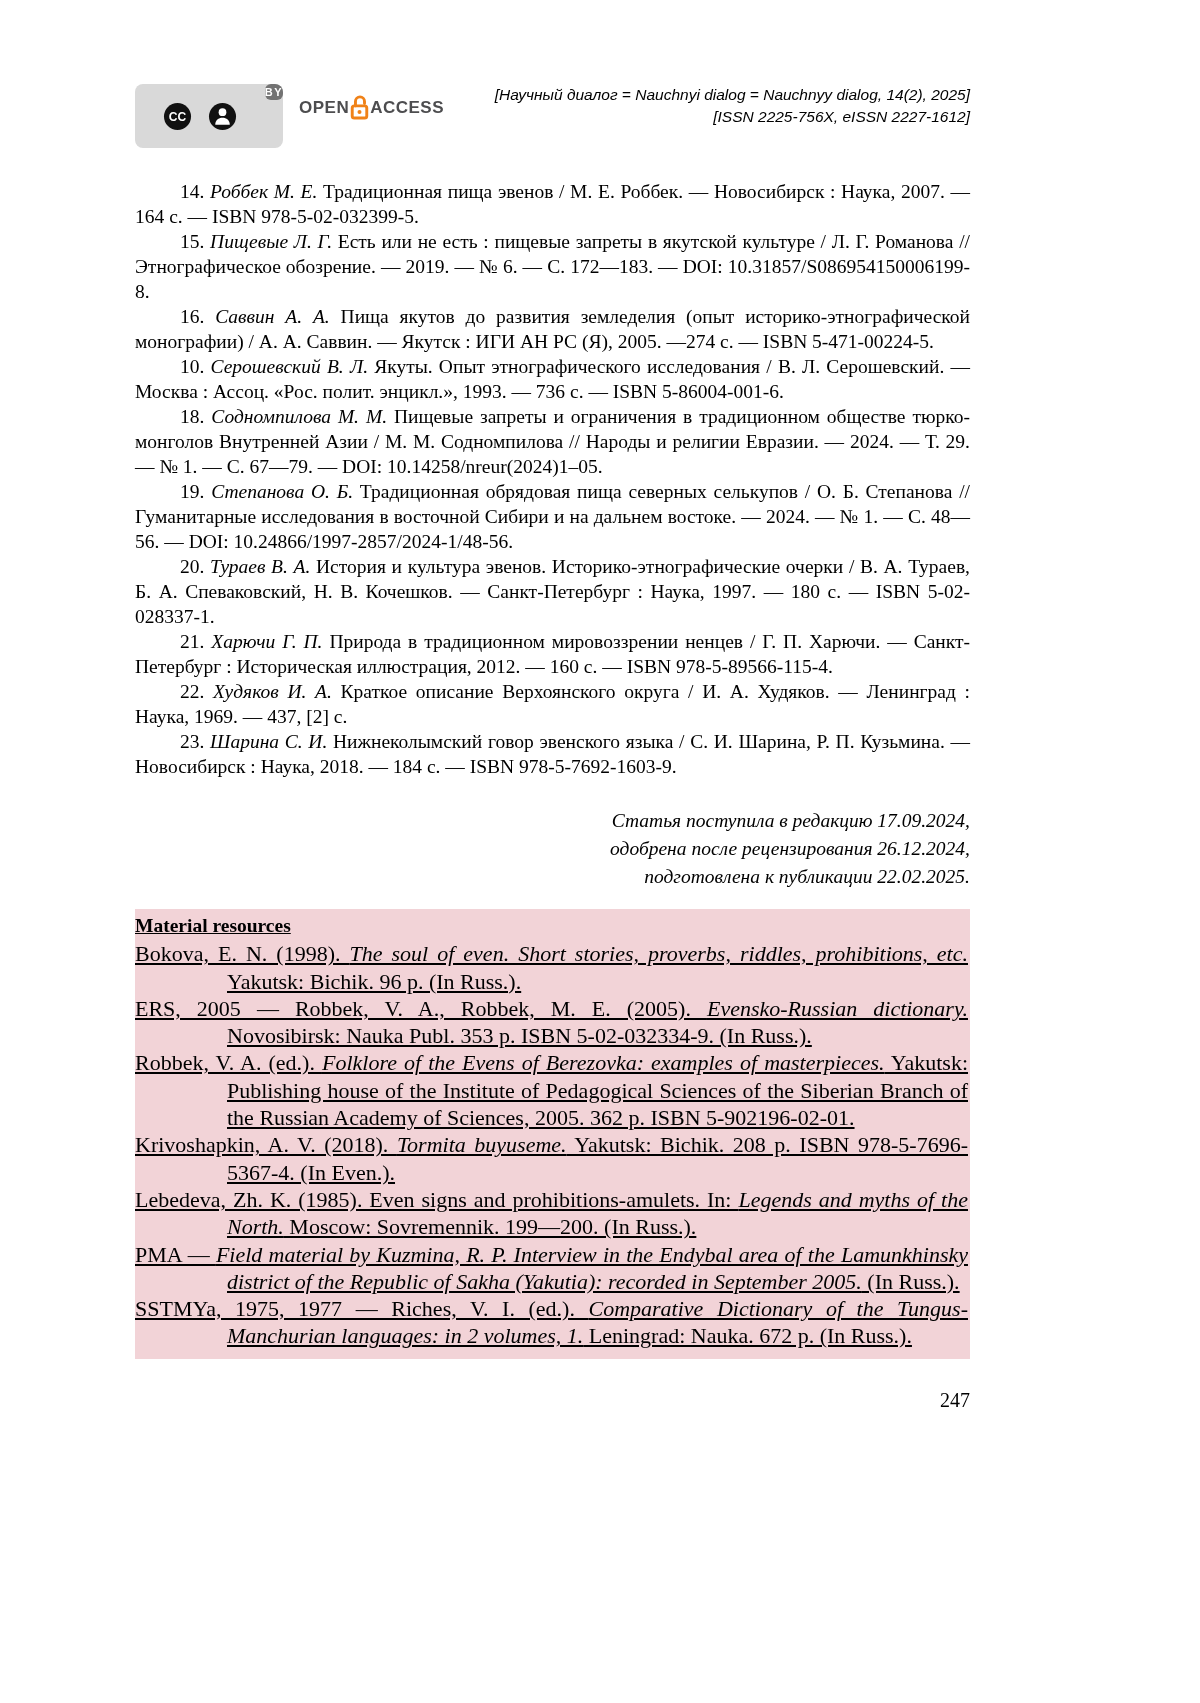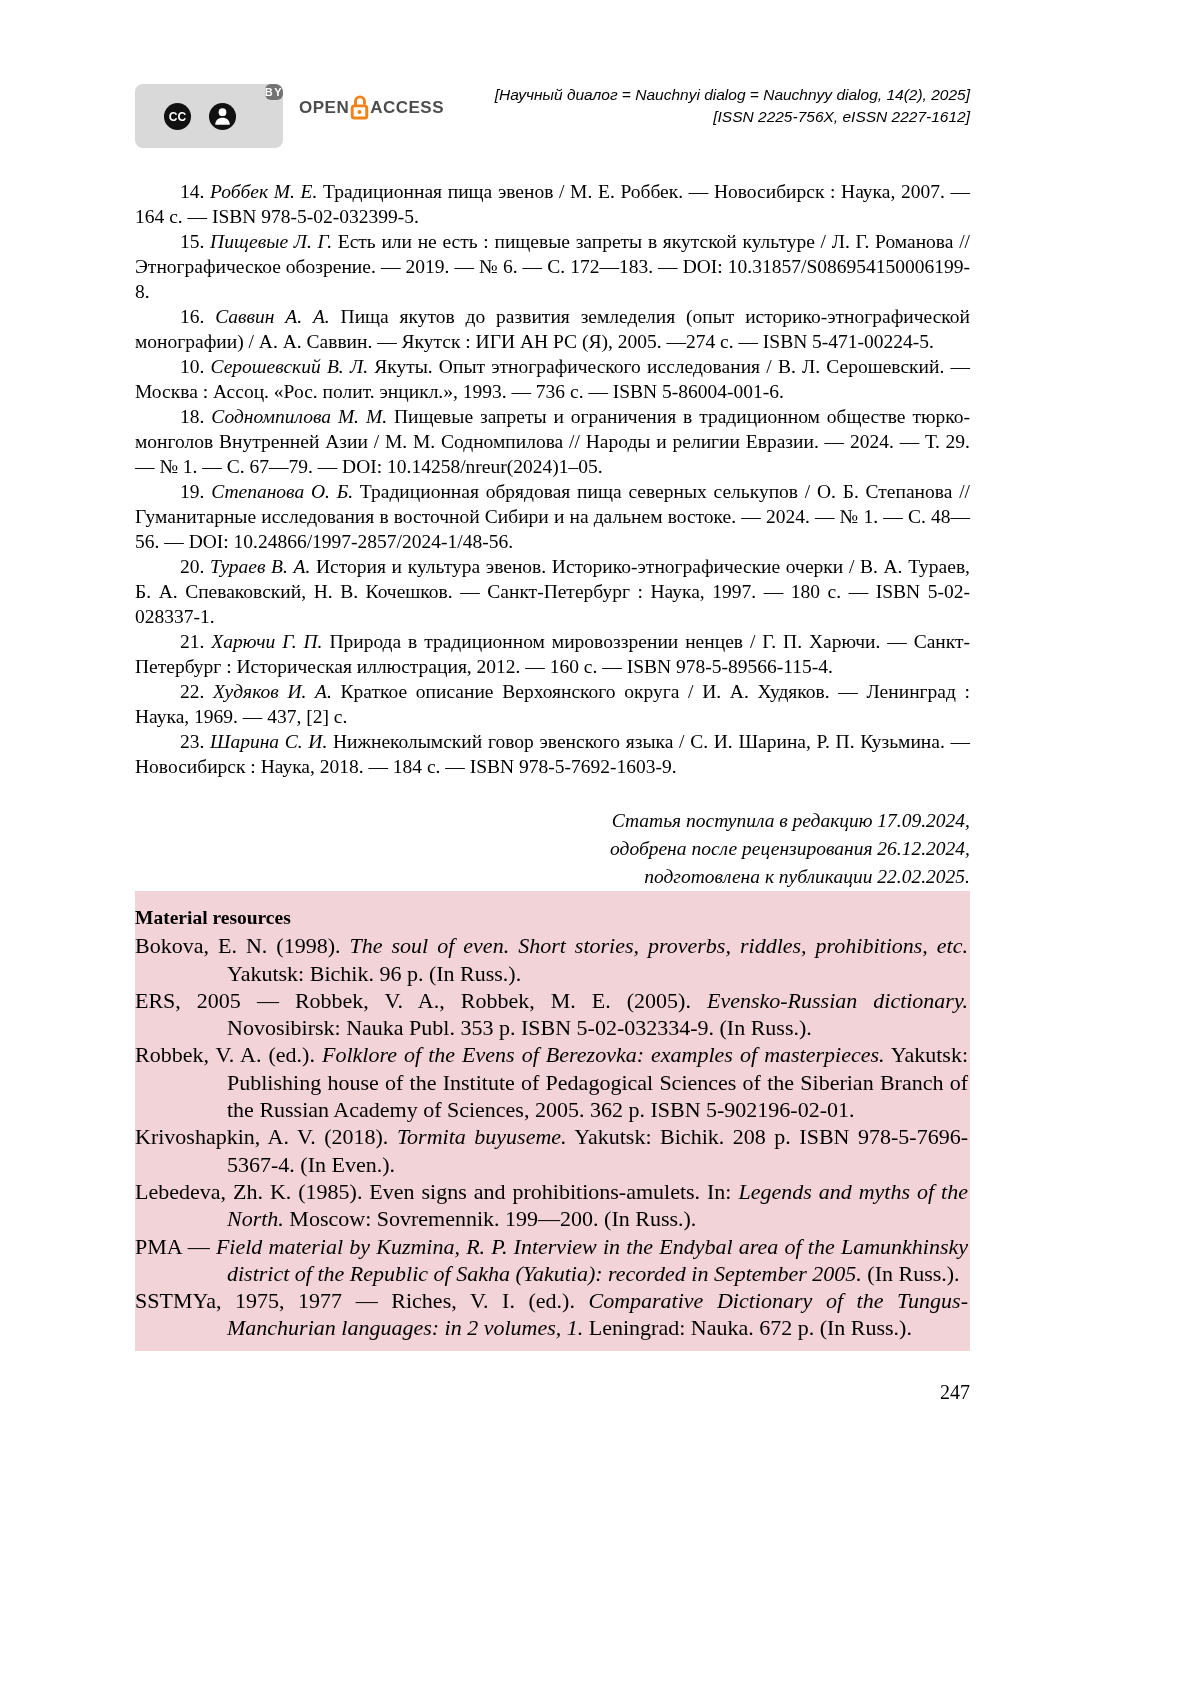--- a/index.html
+++ b/index.html
@@ -62,22 +62,24 @@
   
   .submission {
     margin-top: 28px;
     text-align: right;
     font-style: italic;
     font-size: 19.5px; line-height: 28px;
   }
 
   
   .materials {
+    margin-top: 18px;
     background: var(--materials-bg, #f2d3d7);
-    padding: 13px 2px 9px 0;
+    padding: 3px 2px 9px 0;
+    text-decoration: underline;
   }
   .materials-heading {
     margin: 0 0 1px 0;
     font-size: 19.5px; line-height: 27.3px;
     font-weight: bold;
     font-family: "Liberation Serif", serif;
   }
   .mitem {
     margin: 0;
     font-size: 22px; line-height: 27.3px;

